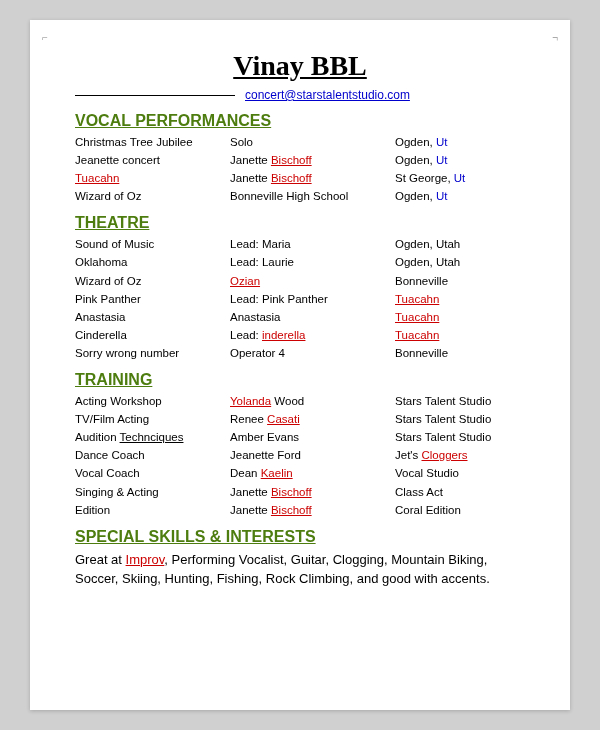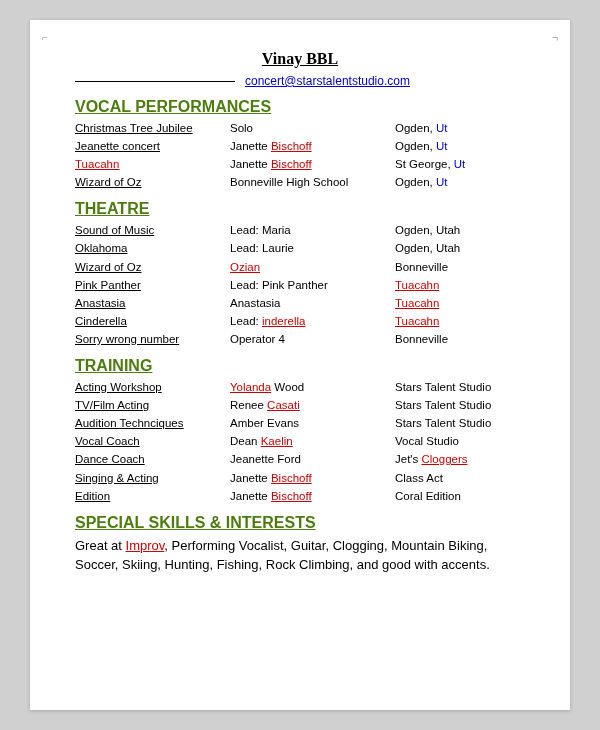--- a/index.html
+++ b/index.html
@@ -26,21 +26,21 @@
       color: #aaa;
     }
     .corner-tl { top: 12px; left: 12px; }
     .corner-tr { top: 12px; right: 12px; }
 
     .header {
       text-align: center;
       margin-bottom: 6px;
     }
     .header h1 {
-      font-size: 16px;
+      font-size: 28px;
       font-weight: bold;
       font-family: 'Times New Roman', serif;
       text-decoration: underline;
       color: #000;
     }
 
     .contact-line {
       display: flex;
       align-items: center;
       margin-bottom: 10px;
@@ -69,21 +69,21 @@
       text-decoration: underline;
       margin-bottom: 4px;
       color: #4d7c0f;
     }
     .row {
       display: flex;
       font-size: 11.5px;
       margin-bottom: 2px;
       line-height: 1.4;
     }
-    .col1 { width: 155px; flex-shrink: 0; color: #000; text-decoration: underline; }
+    .col1 { width: 155px; flex-shrink: 0; color: #000; }
     .col2 { width: 165px; flex-shrink: 0; color: #000; }
     .col3 { flex: 1; color: #000; }
 
     a.red-link { color: #c00; text-decoration: underline; }
     a.blue-link { color: #00c; }
     .underline { text-decoration: underline; }
 
     .special-skills p {
       font-size: 13px;
       line-height: 1.5;
@@ -181,28 +181,28 @@
       <span class="col1">TV/Film Acting</span>
       <span class="col2">Renee <a class="red-link">Casati</a></span>
       <span class="col3">Stars Talent Studio</span>
     </div>
     <div class="row">
       <span class="col1">Audition <span class="underline">Technciques</span></span>
       <span class="col2">Amber Evans</span>
       <span class="col3">Stars Talent Studio</span>
     </div>
     <div class="row">
+      <span class="col1">Dance Coach</span>
+      <span class="col2">Jeanette Ford</span>
+      <span class="col3">Jet's <a class="red-link">Cloggers</a></span>
+    </div>
+    <div class="row">
       <span class="col1">Vocal Coach</span>
       <span class="col2">Dean <a class="red-link">Kaelin</a></span>
       <span class="col3">Vocal Studio</span>
-    </div>
-    <div class="row">
-      <span class="col1">Dance Coach</span>
-      <span class="col2">Jeanette Ford</span>
-      <span class="col3">Jet's <a class="red-link">Cloggers</a></span>
     </div>
     <div class="row">
       <span class="col1">Singing &amp; Acting</span>
       <span class="col2">Janette <a class="red-link">Bischoff</a></span>
       <span class="col3">Class Act</span>
     </div>
     <div class="row">
       <span class="col1">Edition</span>
       <span class="col2">Janette <a class="red-link">Bischoff</a></span>
       <span class="col3">Coral Edition</span>

